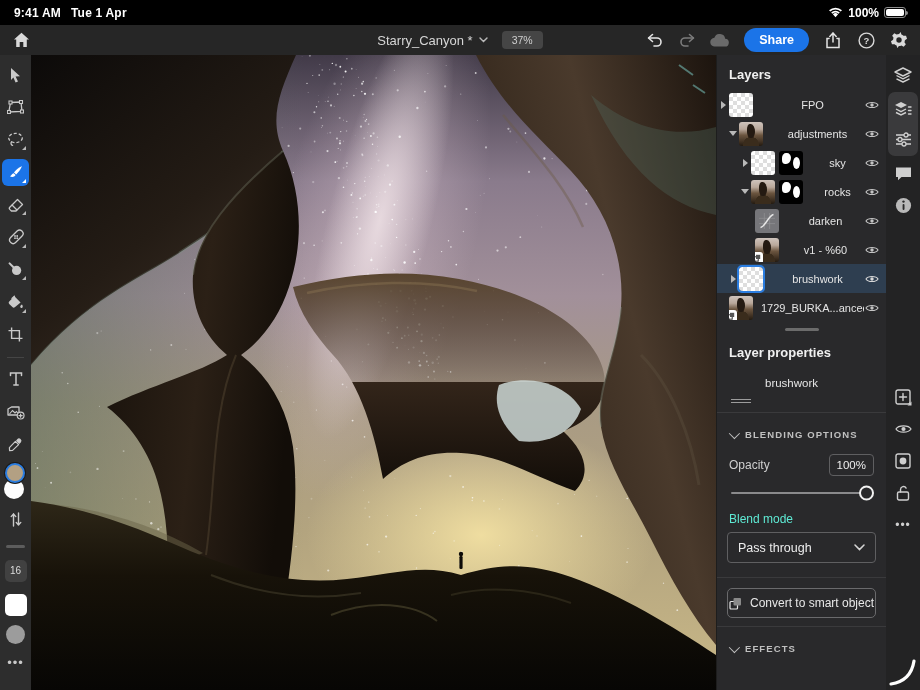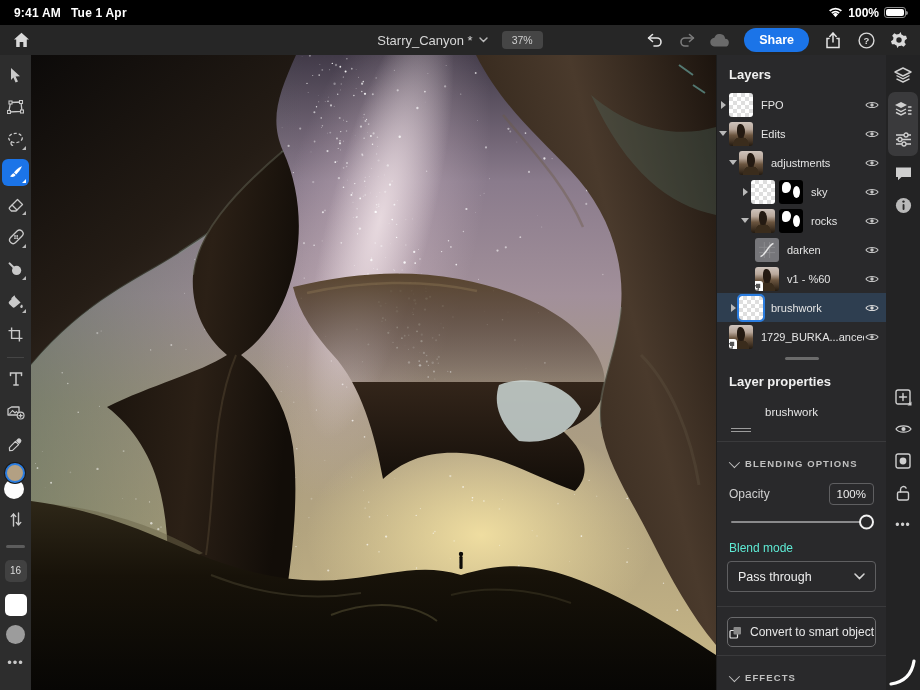--- a/index.html
+++ b/index.html
@@ -53,21 +53,21 @@
   .rail-more { color:#c9c9c9; font-size:13px; letter-spacing:1px; margin-top:2px; }
 
   
   .canvas { position:absolute; left:31px; top:55px; width:685px; height:635px; background:#11100d; }
   .canvas svg { display:block; }
 
   
   .right-panel { position:absolute; left:716px; top:55px; width:170px; height:635px; background:#29292b;
     color:#e3e3e3; border-left:1px solid #1d1d1d; }
   .panel-title { font-size:13px; font-weight:bold; color:#f0f0f0; padding:12px 0 8px 12px; }
-  .layer-row { position:relative; display:flex; align-items:center; height:29px; padding-right:6px; }
+  .layer-row { position:relative; display:flex; align-items:center; height:29px; padding-right:6px;text-align:center; }
   .layer-row.selected { background:#2e3e50; }
   .disc { width:12px; flex:0 0 12px; display:flex; justify-content:center; }
   .tri-r { width:0; height:0; border-top:4px solid transparent; border-bottom:4px solid transparent; border-left:5px solid #b9b9b9; }
   .tri-d { width:0; height:0; border-left:4px solid transparent; border-right:4px solid transparent; border-top:5px solid #b9b9b9; }
   .d1 { padding-left:10px; } .d2 { padding-left:22px; } .d3 { padding-left:38px; }
   .thumb { position:relative; width:24px; height:24px; border-radius:3px; flex:0 0 24px; }
   .thumb.checker { background:#fff; background-image:
       linear-gradient(45deg,#dedede 25%,transparent 25%,transparent 75%,#dedede 75%),
       linear-gradient(45deg,#dedede 25%,transparent 25%,transparent 75%,#dedede 75%);
       background-size:8px 8px; background-position:0 0,4px 4px; }
@@ -1025,33 +1025,20 @@
       <span class="thumb checker"></span>
       <span class="layer-name">FPO</span>
       <span class="row-eye">
         <svg class="glyph" width="14" height="10" viewBox="0 0 14 10">
             <path d="M1 5 C3 1.6 11 1.6 13 5 C11 8.4 3 8.4 1 5 Z" stroke="#c4c4c4" stroke-width="1.1" fill="none"></path>
             <circle cx="7" cy="5" r="1.7" fill="#c4c4c4"></circle>
           </svg>
       </span>
     </div>
 
-    <div class="layer-row">
-      <span class="disc">
-          <span class="tri-d"></span>
-        </span>
-      <span class="thumb photo"></span>
-      <span class="layer-name">Edits</span>
-      <span class="row-eye">
-        <svg class="glyph" width="14" height="10" viewBox="0 0 14 10">
-            <path d="M1 5 C3 1.6 11 1.6 13 5 C11 8.4 3 8.4 1 5 Z" stroke="#c4c4c4" stroke-width="1.1" fill="none"></path>
-            <circle cx="7" cy="5" r="1.7" fill="#c4c4c4"></circle>
-          </svg>
-      </span>
-    </div>
 
     <div class="layer-row d1">
       <span class="disc">
           <span class="tri-d"></span>
         </span>
       <span class="thumb photo"></span>
       <span class="layer-name">adjustments</span>
       <span class="row-eye">
         <svg class="glyph" width="14" height="10" viewBox="0 0 14 10">
             <path d="M1 5 C3 1.6 11 1.6 13 5 C11 8.4 3 8.4 1 5 Z" stroke="#c4c4c4" stroke-width="1.1" fill="none"></path>

